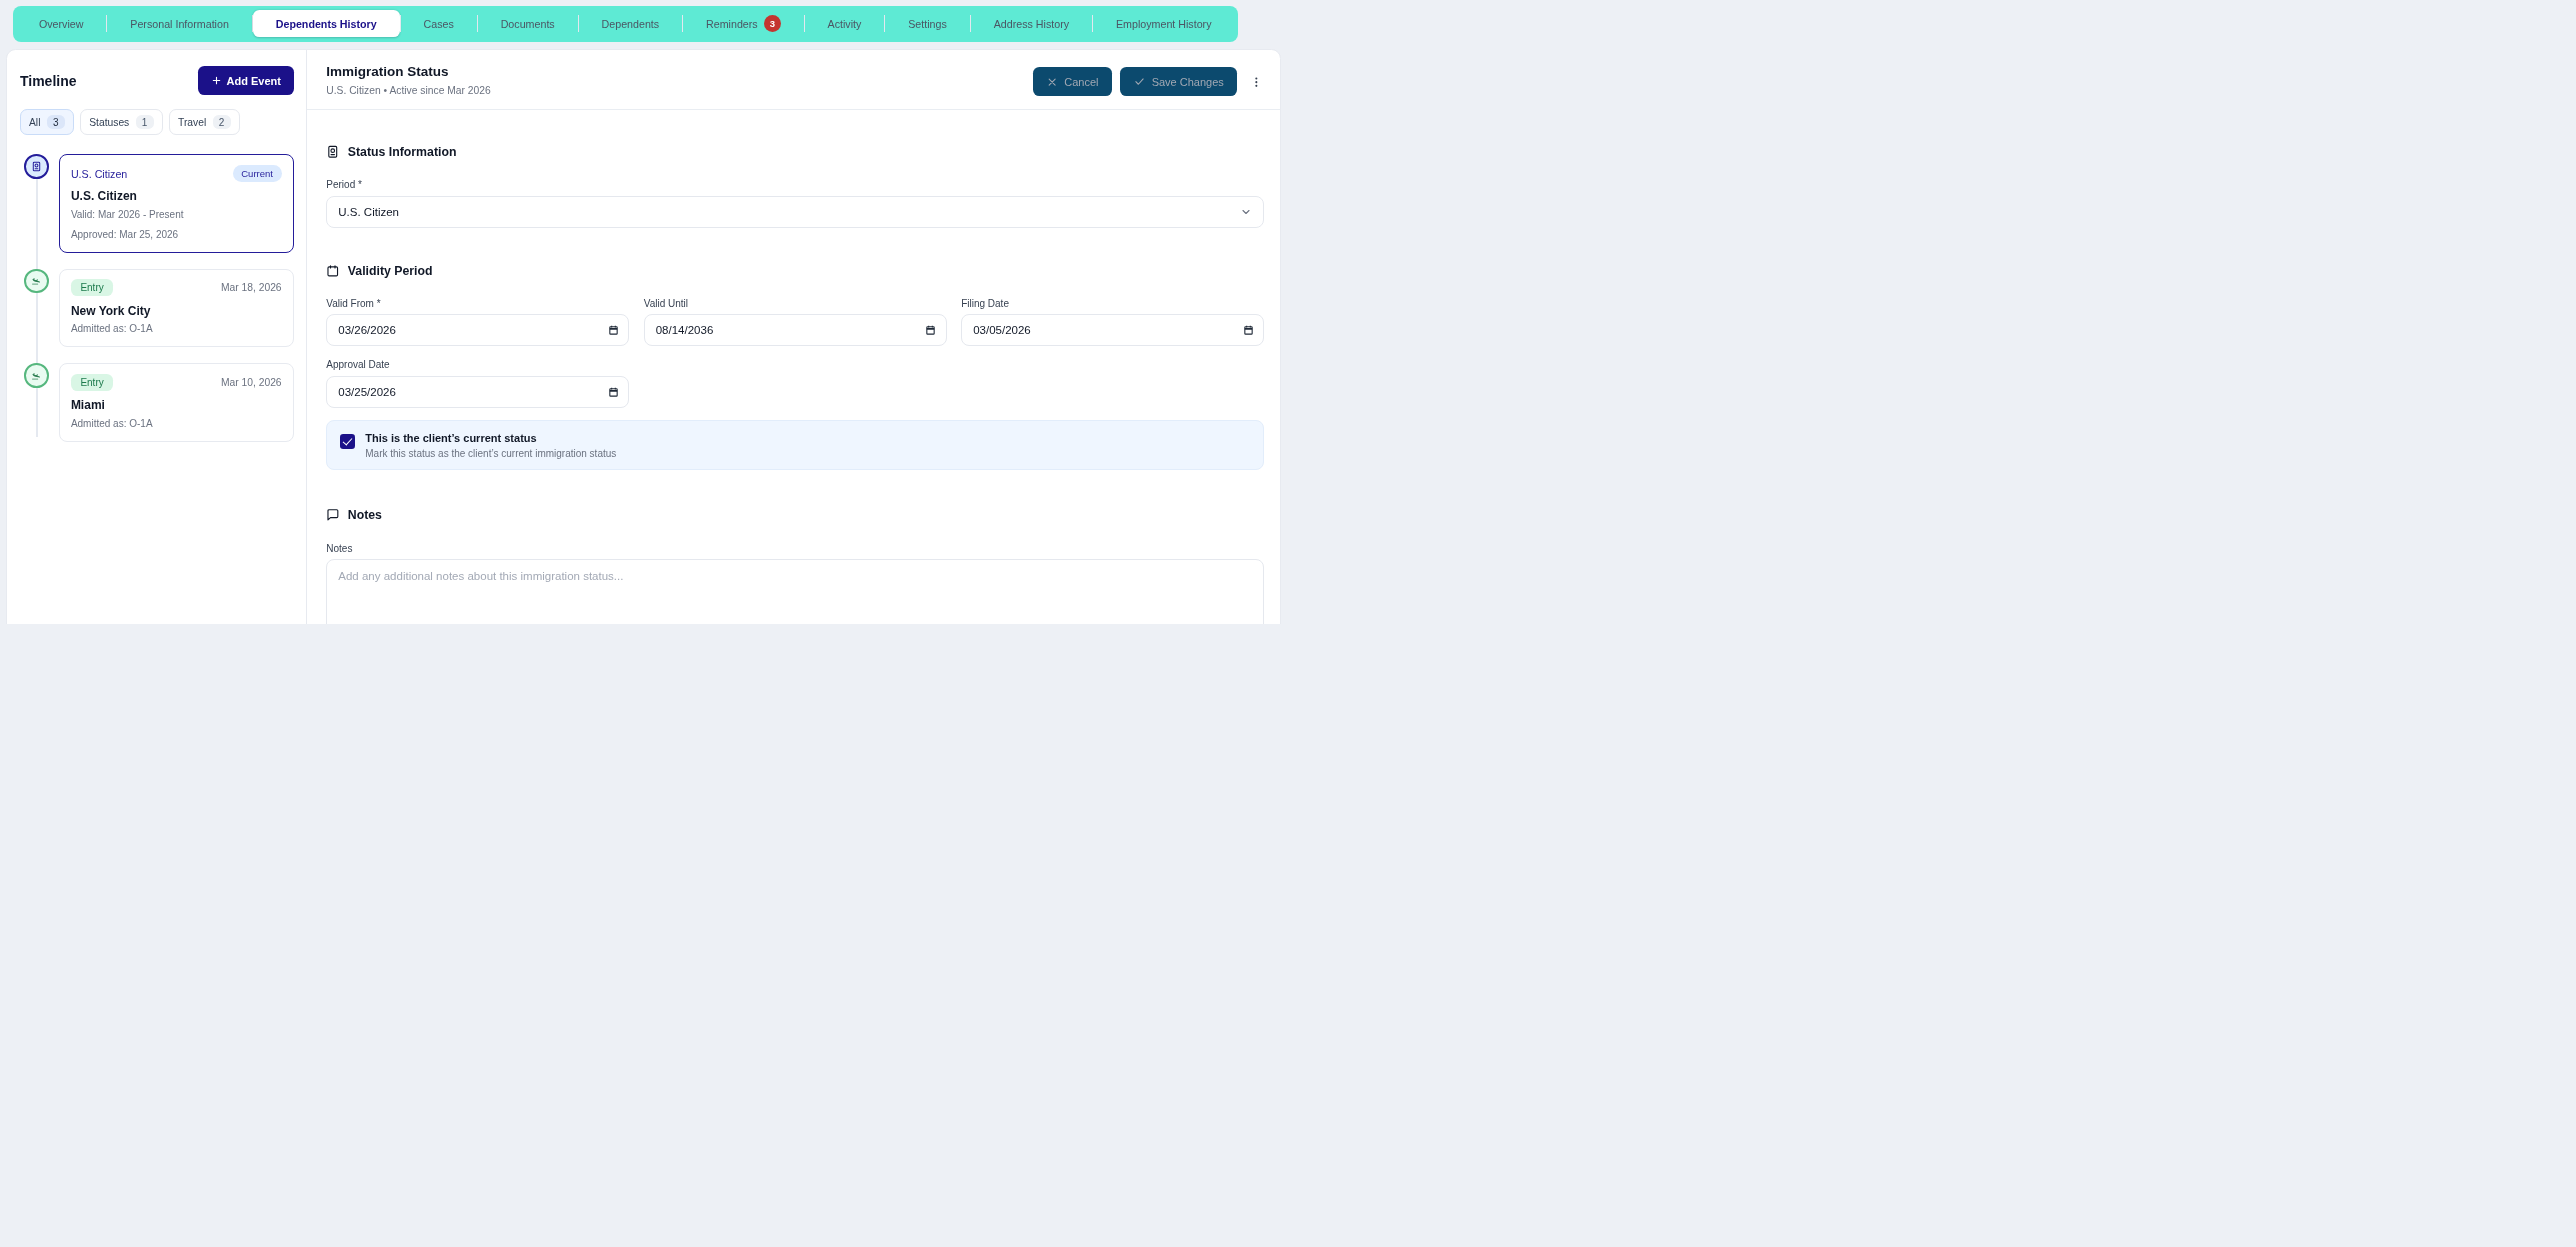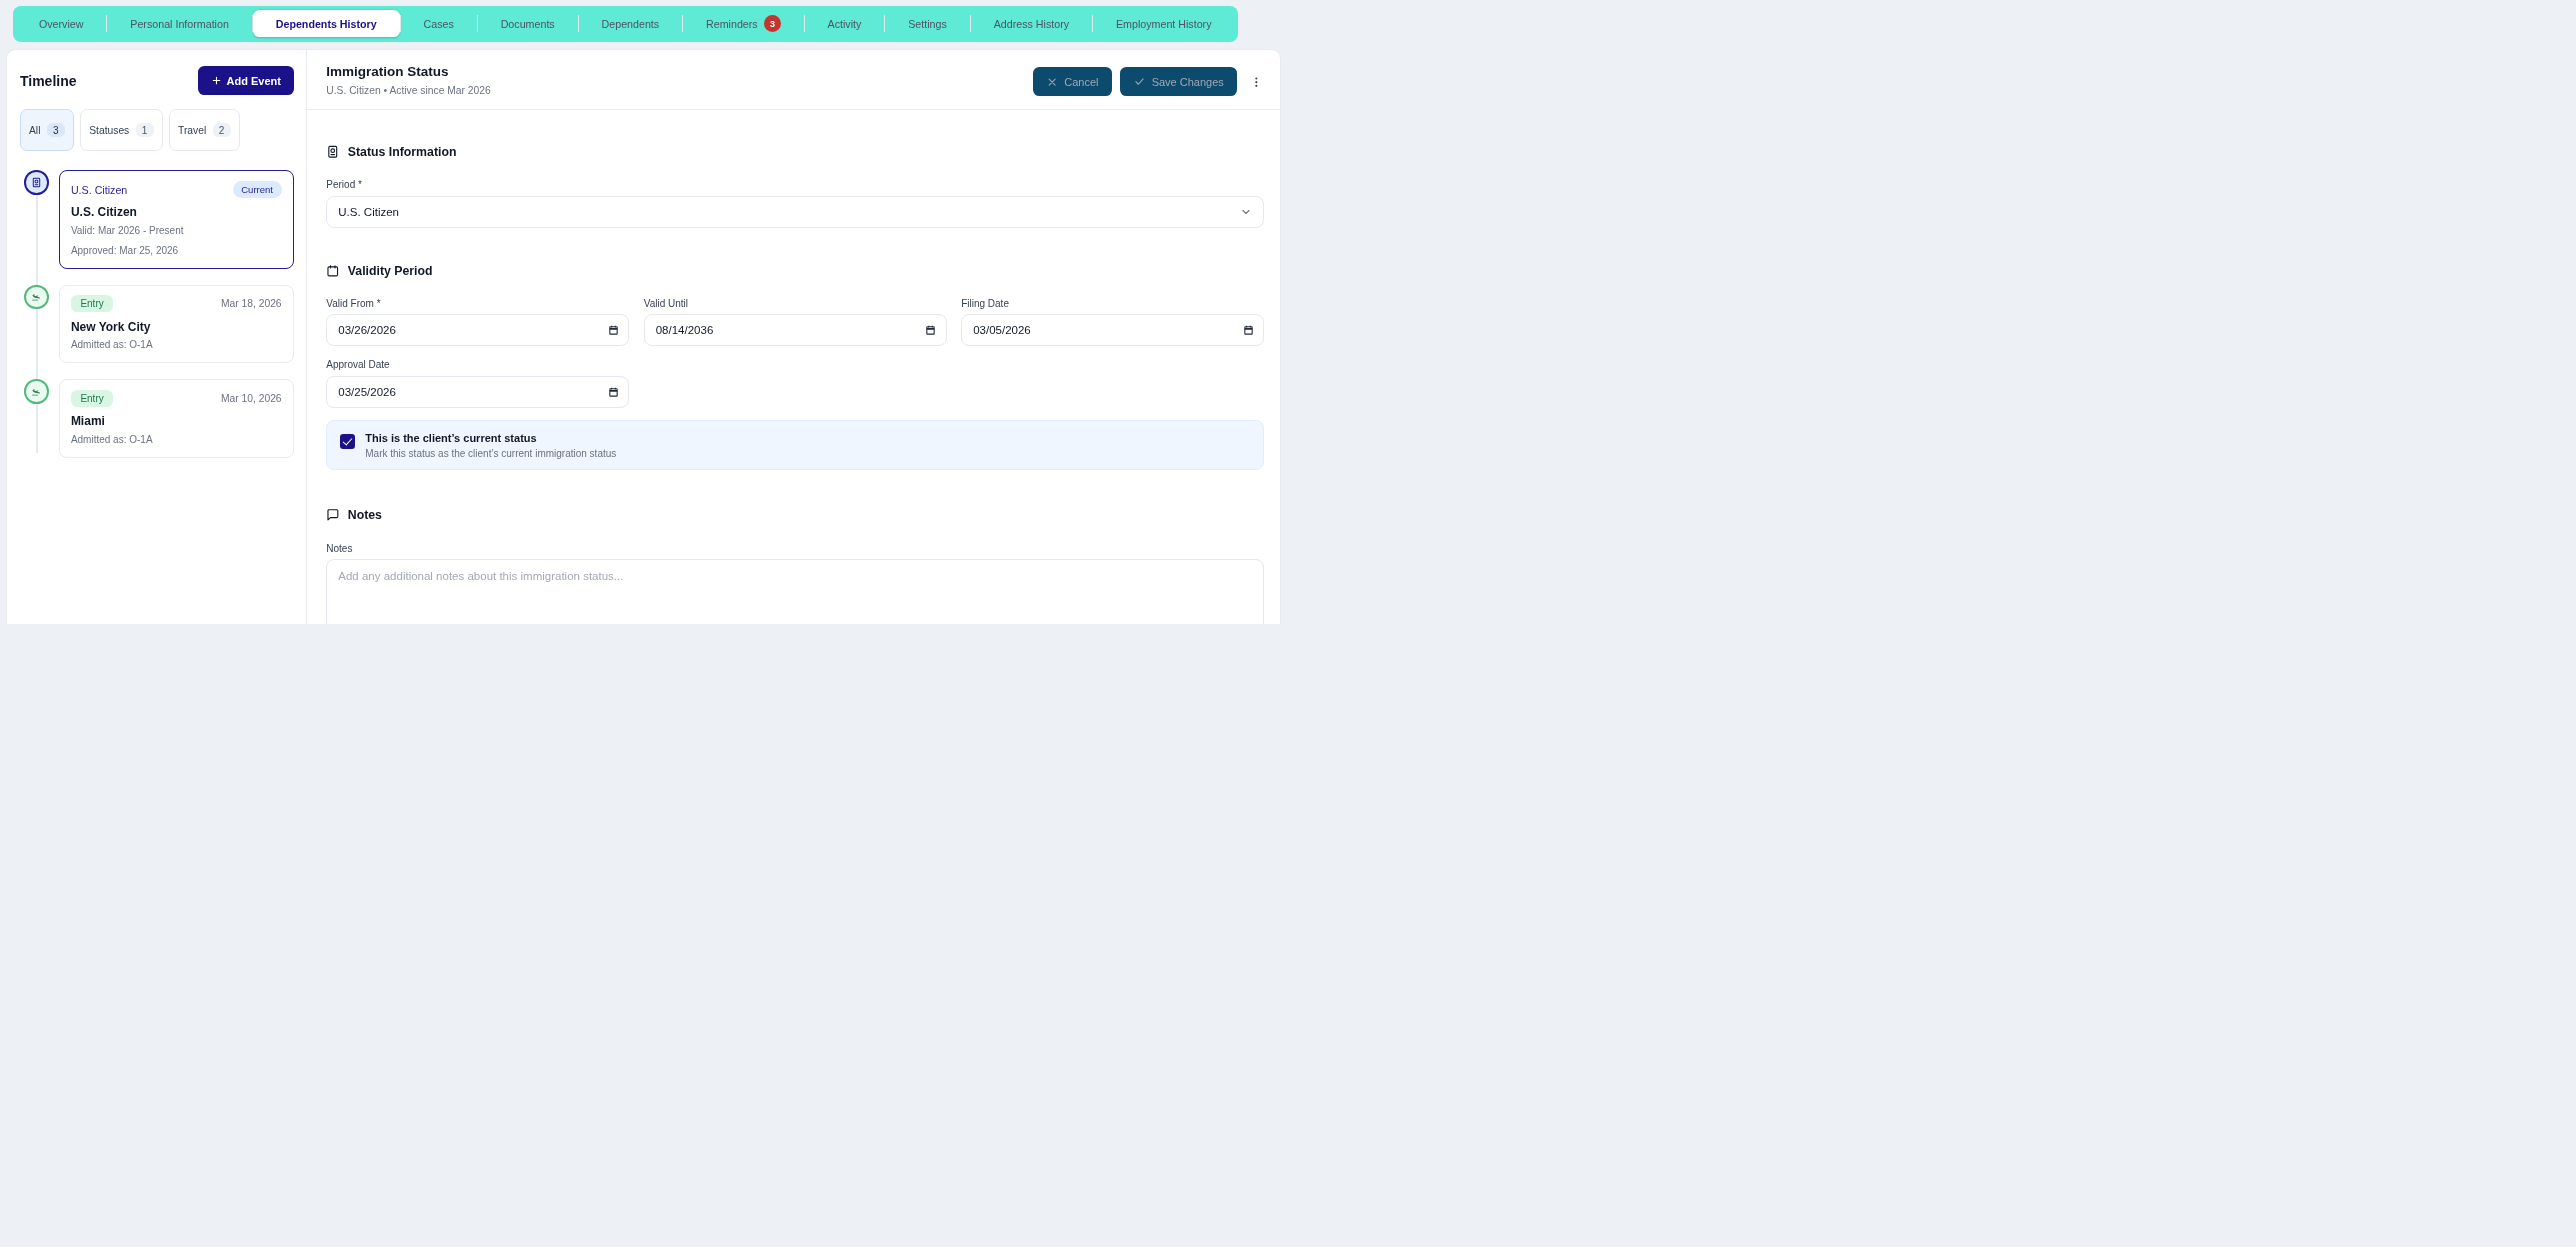--- a/index.html
+++ b/index.html
@@ -36,21 +36,21 @@
   .sidebar { width:300px; flex:0 0 auto; border-right:0.8px solid #e7eaf0; padding:16px 12.7px; }
   .sb-head { display:flex; align-items:center; justify-content:space-between; }
   .sb-title { font-size:14px; font-weight:700; color:#0f172a; }
   .btn-add {
     display:flex; align-items:center; gap:5px; background:#1b1189; color:#fff; border:none;
     border-radius:6.3px; height:29px; padding:0 12.7px; font-size:11px; font-weight:600; cursor:pointer;
     font-family:inherit;
   }
   .chips { display:flex; gap:6.3px; margin-top:14.3px; }
   .chip {
-    display:flex; align-items:center; gap:6.3px; padding:13px 8px; border-radius:7.1px;
+    display:flex; align-items:center; gap:6.3px; padding:5px 8px; border-radius:7.1px;
     border:0.8px solid #e5e8ee; background:#fff; font-size:10.3px; color:#334155; cursor:pointer; font-weight:500;
   }
   .chip .cnt { background:#eef1f5; border-radius:5.6px; padding:1.6px 6.3px; font-size:10px; color:#475569; }
   .chip.active { background:#eff5ff; border-color:#c9dcf8; }
   .chip.active .cnt { background:#dbe6f9; color:#1e293b; }
   .timeline { position:relative; margin-top:19px; }
   .tl-line { position:absolute; left:16px; top:12.7px; bottom:4.8px; width:1.6px; background:#e5e9f0; }
   .tl-item { display:flex; gap:10.3px; margin-bottom:16px; position:relative; }
   .tl-icon {
     width:24.6px; height:24.6px; border-radius:50%; flex:0 0 auto; margin-left:4px;

